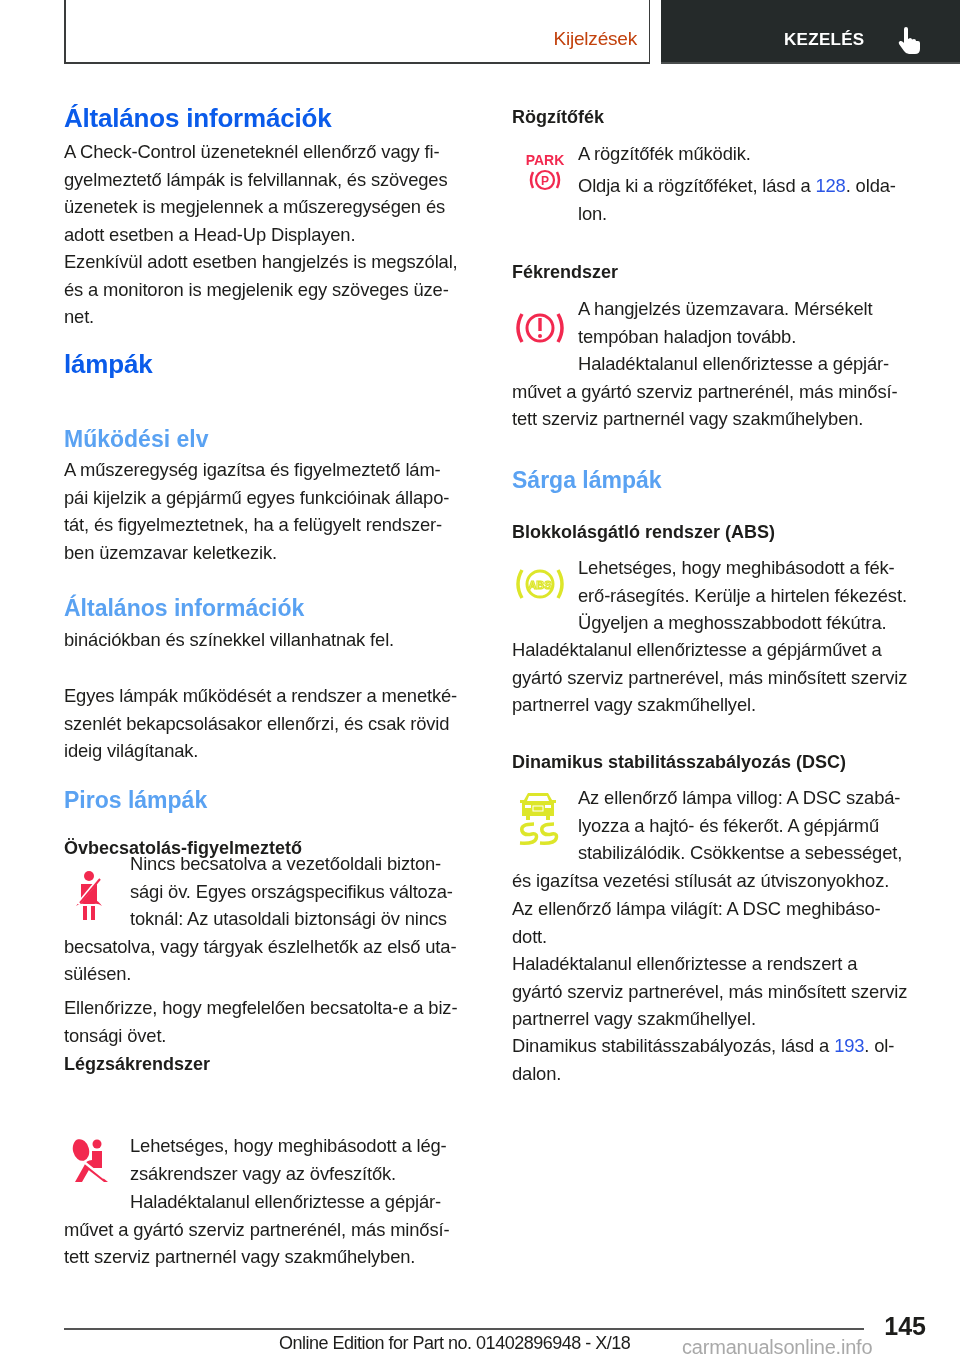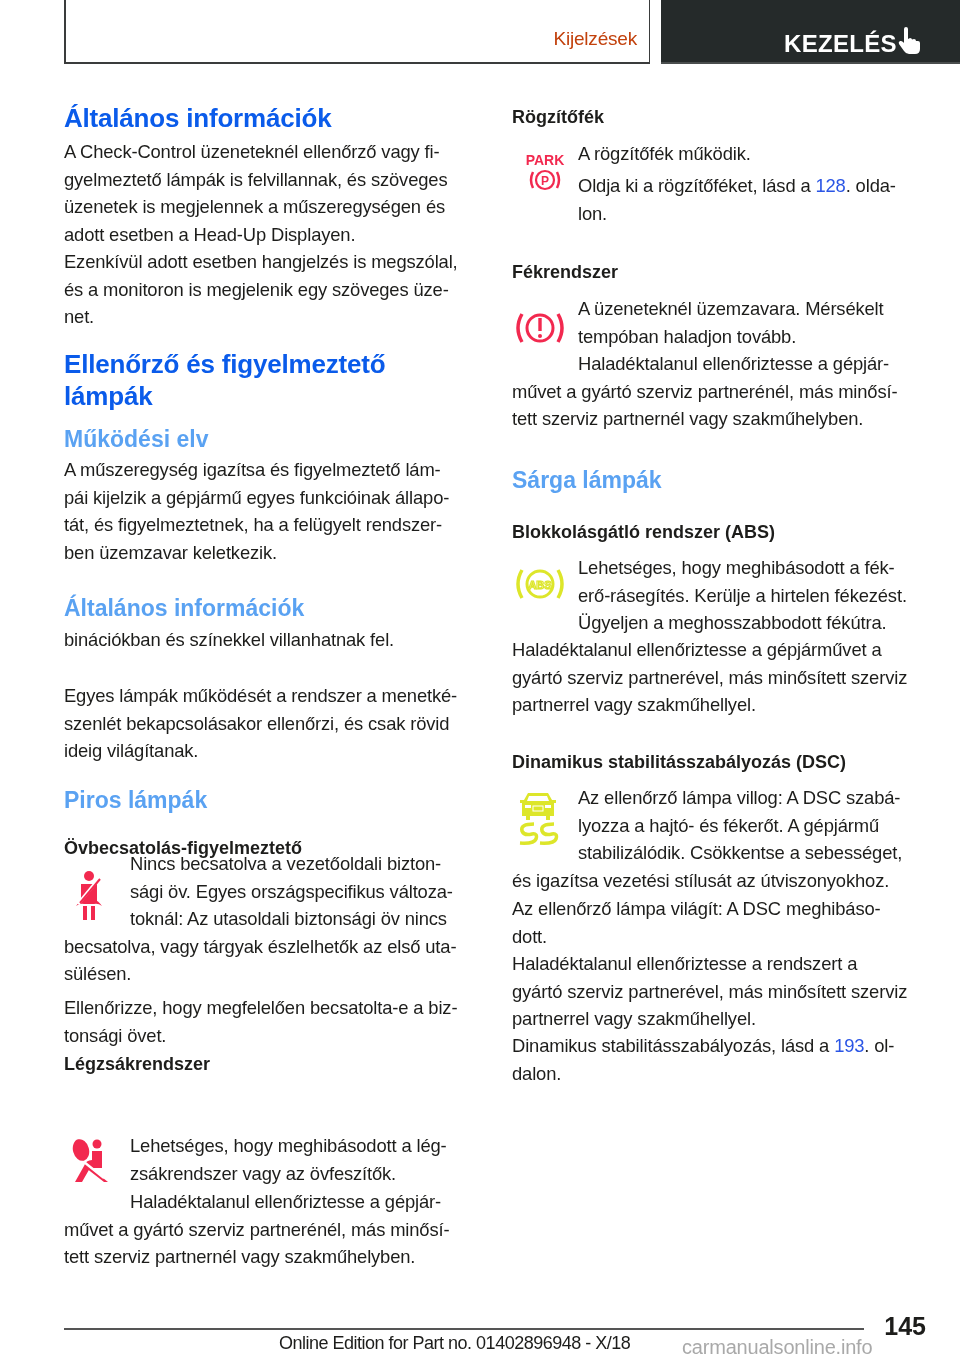--- a/index.html
+++ b/index.html
@@ -17,21 +17,21 @@
       background: #fff;
     }
     .hdr-left-label {
       position: absolute; right: 12px; top: 30px; font-size: 19px; color: #c2410c; letter-spacing: -0.2px;
     }
     .hdr-right {
       position: absolute; left: 661px; top: 0; width: 299px; height: 64px; background: #252a2a;
       border-bottom: 2px solid #4a4e4e;
     }
     .hdr-right-label {
-      position: absolute; left: 123px; top: 30px; font-size: 24px; color: #ffffff; font-weight: bold; letter-spacing: 0.3px;
+      position: absolute; left: 123px; top: 30px; font-size: 17px; color: #ffffff; font-weight: bold; letter-spacing: 0.3px;
     }
     .hand-icon { position: absolute; left: 235px; top: 27px; width: 26px; height: 28px; }
 
     
     .col { position: absolute; top: 100px; }
     .col-left { left: 64px; width: 420px; }
     .col-right { left: 512px; width: 420px; }
 
     .h1 { color: #0a5bea; font-weight: bold; font-size: 26px; line-height: 32px; letter-spacing: -0.2px; }
     .h2 { color: #5aa2f2; font-weight: bold; font-size: 23px; line-height: 28px; }
@@ -72,21 +72,20 @@
       <div>üzenetek is megjelennek a műszeregységen és</div>
       <div>adott esetben a Head-Up Displayen.</div>
     </div>
     <div class="p abs" style="top:148px; width:420px;">
       <div>Ezenkívül adott esetben hangjelzés is megszólal,</div>
       <div>és a monitoron is megjelenik egy szöveges üze-</div>
       <div>net.</div>
     </div>
 
     <div class="h1 abs" style="top:248px;">
-      <div>Ellenőrző és figyelmeztető</div>
       <div>lámpák</div>
     </div>
 
     <div class="h2 abs" style="top:325px;">Működési elv</div>
     <div class="p abs" style="top:356px; width:420px;">
       <div>A műszeregység igazítsa és figyelmeztető lám-</div>
       <div>pái kijelzik a gépjármű egyes funkcióinak állapo-</div>
       <div>tát, és figyelmeztetnek, ha a felügyelt rendszer-</div>
       <div>ben üzemzavar keletkezik.</div>
     </div>
@@ -161,21 +160,21 @@
 
     <div class="h3 abs" style="top:160px;">Fékrendszer</div>
     <svg class="icon" style="left:2px; top:208px;" width="52" height="40" viewBox="0 0 52 40">
       <circle cx="26" cy="20" r="13" fill="none" stroke="#f2294f" stroke-width="3"></circle>
       <rect x="24.3" y="10" width="3.4" height="13" fill="#f2294f"></rect>
       <circle cx="26" cy="28" r="2" fill="#f2294f"></circle>
       <path d="M8 6 Q0 20 8 34" fill="none" stroke="#f2294f" stroke-width="3.5"></path>
       <path d="M44 6 Q52 20 44 34" fill="none" stroke="#f2294f" stroke-width="3.5"></path>
     </svg>
     <div class="p abs" style="top:195px; width:420px;">
-      <div class="hang">A üzeneteknél üzemzavara. Mérsékelt</div>
+      <div class="hang">A hangjelzés üzemzavara. Mérsékelt</div>
       <div class="hang">tempóban haladjon tovább.</div>
     </div>
     <div class="p abs" style="top:250px; width:420px;">
       <div class="hang">Haladéktalanul ellenőriztesse a gépjár-</div>
       <div>művet a gyártó szerviz partnerénél, más minősí-</div>
       <div>tett szerviz partnernél vagy szakműhelyben.</div>
     </div>
 
     <div class="h2 abs" style="top:366px;">Sárga lámpák</div>
 

